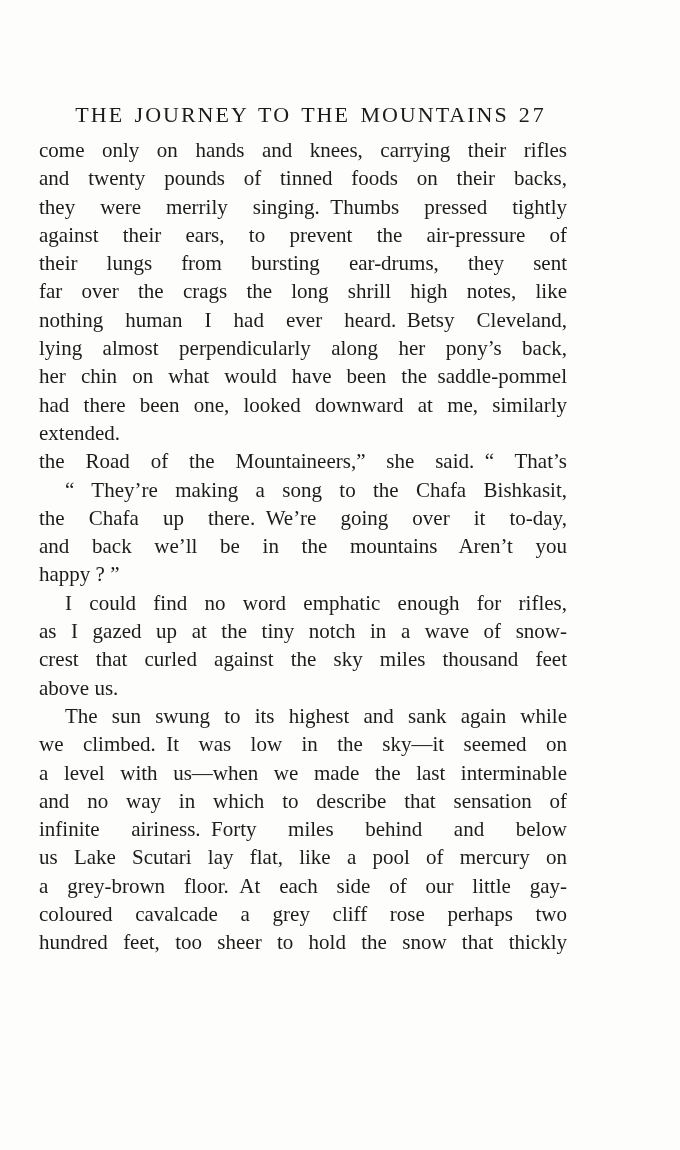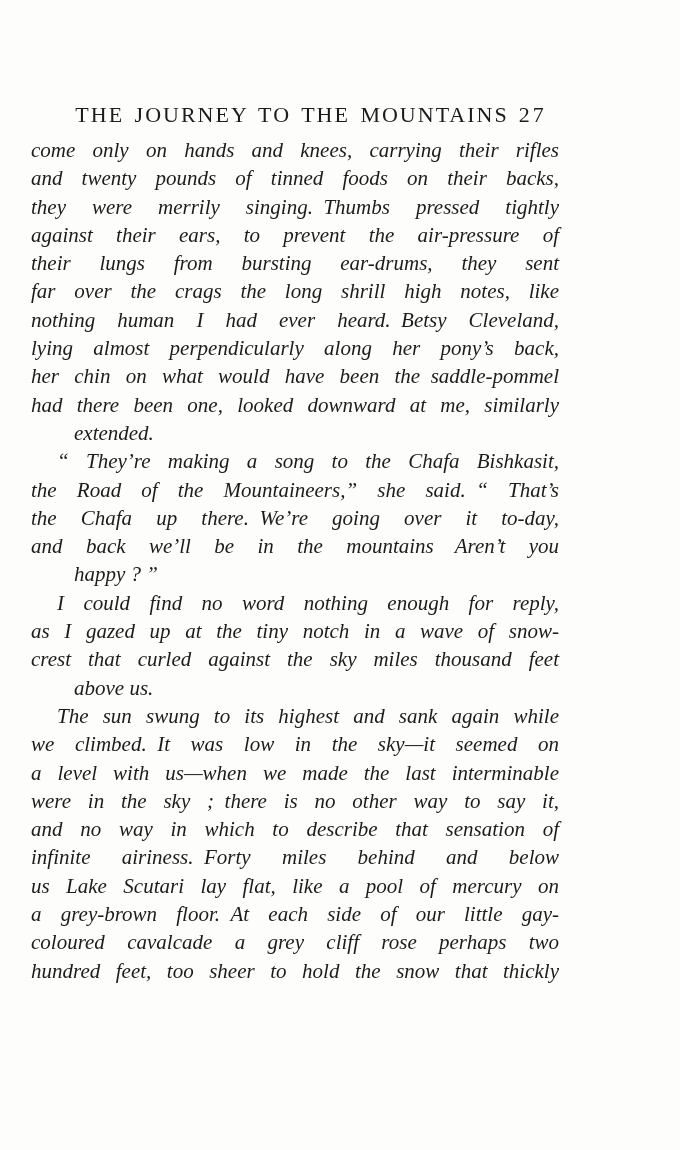--- a/index.html
+++ b/index.html
@@ -32,37 +32,35 @@
     word-spacing: 3px;
     white-space: nowrap;
   }
   .page-number {
     margin-left: 10px;
     letter-spacing: 3px;
   }
   .text-block {
     position: absolute;
     top: 136px;
-    left: 31px;
+    left: 39px;
     width: 528px;
     font-size: 21px;
-    font-style: italic;
   }
   .line {
     height: 28.3px;
     line-height: 28.3px;
     text-align: justify;
     text-align-last: justify;
   }
   .line.indent {
     text-indent: 26px;
   }
   .line.parend {
     text-align-last: left;
-    margin-left: 43px;
   }
 </style>
 </head>
 <body>
 
 <div class="page">
   <div class="running-header">
     <span>THE JOURNEY TO THE MOUNTAINS</span><span class="page-number">27</span>
   </div>
   <div class="text-block">
@@ -70,33 +68,32 @@
       <div class="line">and twenty pounds of tinned foods on their backs,</div>
       <div class="line">they were merrily singing. Thumbs pressed tightly</div>
       <div class="line">against their ears, to prevent the air-pressure of</div>
       <div class="line">their lungs from bursting ear-drums, they sent</div>
       <div class="line">far over the crags the long shrill high notes, like</div>
       <div class="line">nothing human I had ever heard. Betsy Cleveland,</div>
       <div class="line">lying almost perpendicularly along her pony’s back,</div>
       <div class="line">her chin on what would have been the saddle-pommel</div>
       <div class="line">had there been one, looked downward at me, similarly</div>
       <div class="line parend">extended.</div>
+      <div class="line">the Road of the Mountaineers,” she said. “ That’s</div>
       <div class="line indent">“ They’re making a song to the Chafa Bishkasit,</div>
-      <div class="line">the Road of the Mountaineers,” she said. “ That’s</div>
       <div class="line">the Chafa up there. We’re going over it to-day,</div>
       <div class="line">and back we’ll be in the mountains Aren’t you</div>
       <div class="line parend">happy ? ”</div>
-      <div class="line indent">I could find no word nothing enough for reply,</div>
+      <div class="line indent">I could find no word emphatic enough for rifles,</div>
       <div class="line">as I gazed up at the tiny notch in a wave of snow-</div>
       <div class="line">crest that curled against the sky miles thousand feet</div>
       <div class="line parend">above us.</div>
       <div class="line indent">The sun swung to its highest and sank again while</div>
       <div class="line">we climbed. It was low in the sky—it seemed on</div>
       <div class="line">a level with us—when we made the last interminable</div>
-      <div class="line">were in the sky ; there is no other way to say it,</div>
       <div class="line">and no way in which to describe that sensation of</div>
       <div class="line">infinite airiness. Forty miles behind and below</div>
       <div class="line">us Lake Scutari lay flat, like a pool of mercury on</div>
       <div class="line">a grey-brown floor. At each side of our little gay-</div>
       <div class="line">coloured cavalcade a grey cliff rose perhaps two</div>
       <div class="line">hundred feet, too sheer to hold the snow that thickly</div>
     </div>
 </div>
 
 </body></html>

